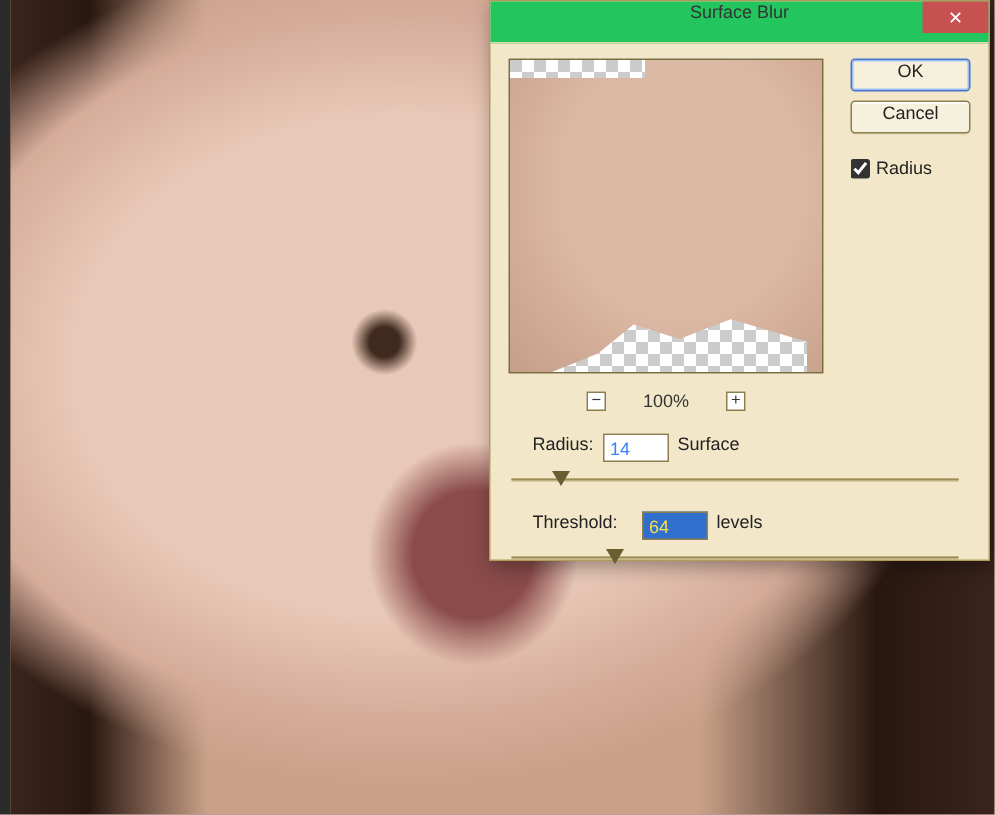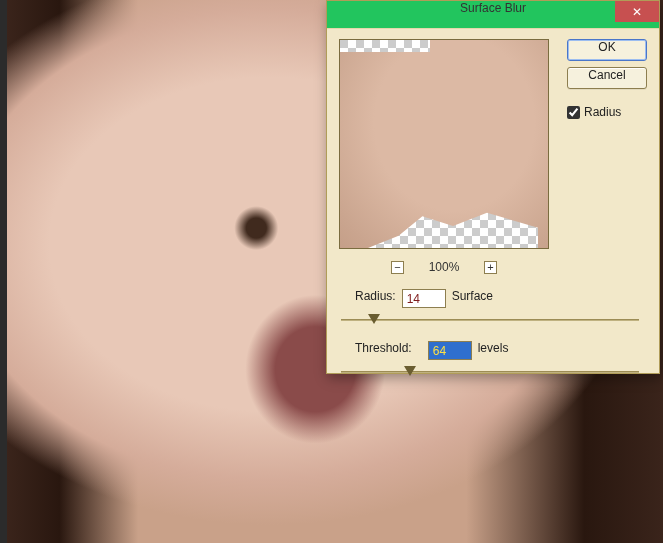--- a/index.html
+++ b/index.html
@@ -177,21 +177,21 @@
     font-size: 12px;
     margin-bottom: 4px;
     margin-left: 14px;
   }
   .param-input {
     width: 44px; height: 19px;
     background: #fff;
     border: 1px solid #8d7e4f;
     font-size: 12px;
     padding: 0 4px;
-    color: #7f1d1d;
+    color: #3b82f6;
   }
   .param-input.selected {
     background: #2f6fce;
     color: #fde047;
     margin-left: 10px;
   }
   .slider-track {
     position: relative;
     width: 298px; height: 16px;
   }

